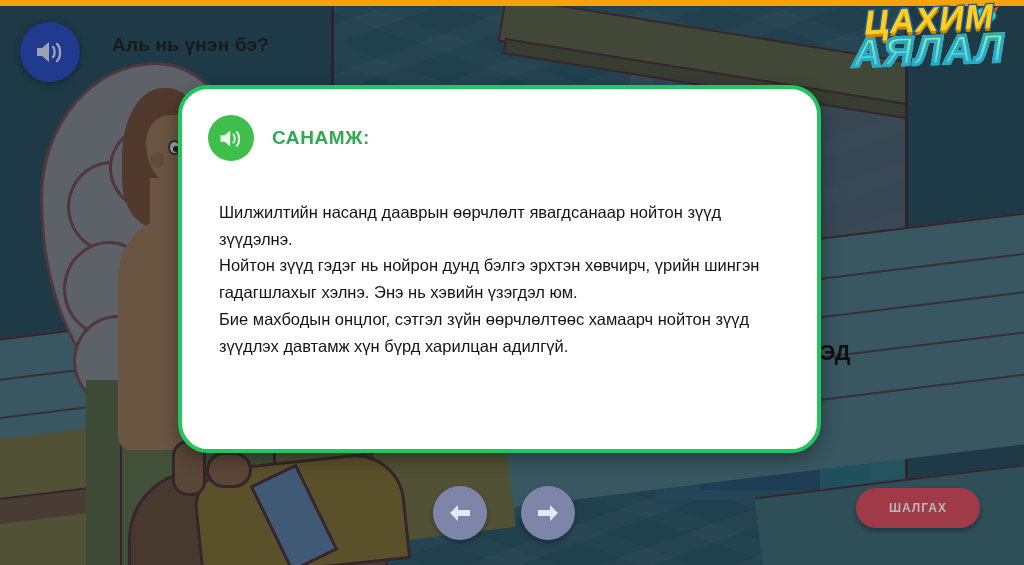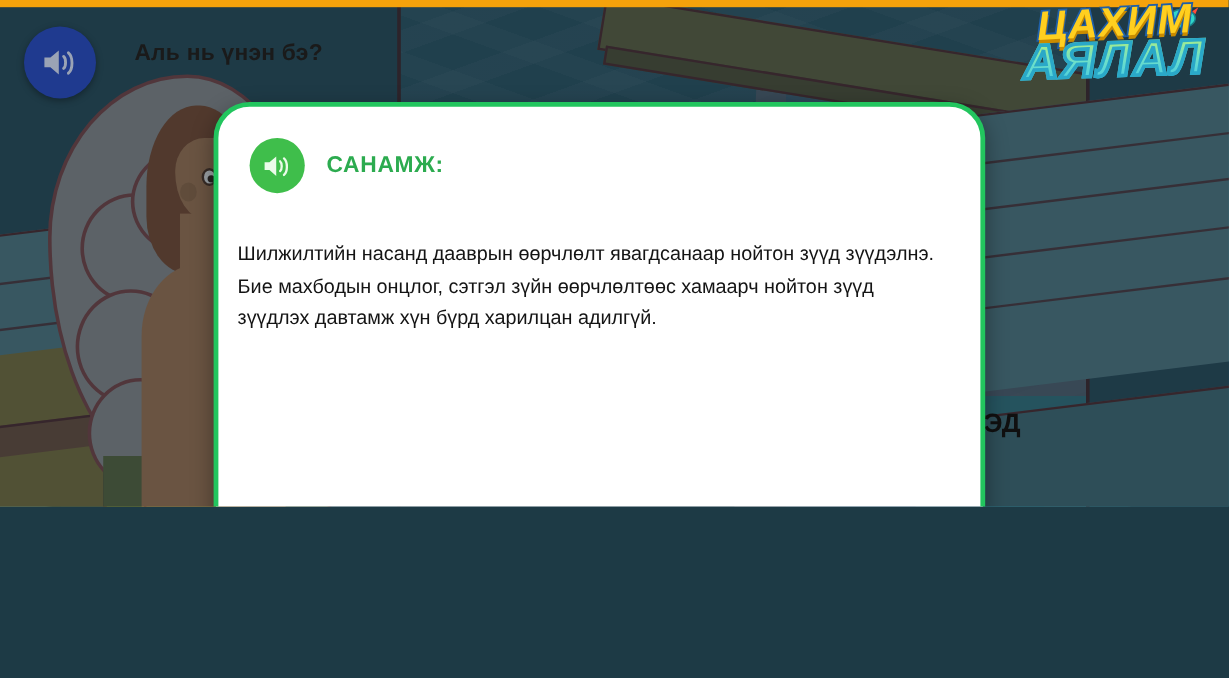--- a/index.html
+++ b/index.html
@@ -5,21 +5,21 @@
 <style>
   * { box-sizing: border-box; margin: 0; padding: 0; }
   html, body {
     width: 1024px; height: 565px;
     overflow: hidden;
     font-family: "Liberation Sans", sans-serif;
     background: #1d3a45;
   }
   #app {
     position: relative;
-    width: 1024px; height: 422px;
+    width: 1024px; height: 565px;
     overflow: hidden;
   }
 
   
   .scene { position: absolute; inset: 0; }
   .wall {
     position: absolute; inset: 0;
     background: #225160;
   }
   .wall-zig {
@@ -319,21 +319,21 @@
     display: flex; align-items: center; justify-content: center;
     cursor: pointer;
     flex: 0 0 auto;
   }
   .dlg-title {
     color: #2cab4f;
     font-size: 19px; font-weight: bold;
     letter-spacing: .6px;
   }
   .dialog-body {
-    padding: 38px 30px 0 16px;
+    padding: 38px 30px 0 37px;
     color: #141414;
     font-size: 16.5px;
     line-height: 1.62;
   }
   .dialog-body p { margin: 0; }
 
   
   .nav {
     position: absolute; top: 486px;
     width: 54px; height: 54px;
@@ -449,20 +449,21 @@
         <svg width="26" height="21" viewBox="0 0 32 26" aria-hidden="true">
           <path d="M3 9h5L15 3v20L8 17H3z" fill="#eafbe9"></path>
           <path d="M19 8c2.2 1.8 2.2 8.2 0 10" stroke="#eafbe9" stroke-width="2.4" fill="none" stroke-linecap="round"></path>
           <path d="M23 5c4 3.4 4 13.6 0 17" stroke="#eafbe9" stroke-width="2.4" fill="none" stroke-linecap="round"></path>
         </svg>
       </div>
       <div class="dlg-title">САНАМЖ:</div>
     </div>
     <div class="dialog-body">
       <p>Шилжилтийн насанд дааврын өөрчлөлт явагдсанаар нойтон зүүд зүүдэлнэ.</p>
+      <p>Нойтон зүүд гэдэг нь нойрон дунд бэлгэ эрхтэн хөвчирч, үрийн шингэн гадагшлахыг хэлнэ. Энэ нь хэвийн үзэгдэл юм.</p>
       <p>Бие махбодын онцлог, сэтгэл зүйн өөрчлөлтөөс хамаарч нойтон зүүд зүүдлэх давтамж хүн бүрд харилцан адилгүй.</p>
     </div>
   </div>
 
   <div class="nav nav-prev">
     <svg width="26" height="22" viewBox="0 0 26 22" aria-hidden="true">
       <path d="M11 3 L3 11 L11 19 L11 14 L23 14 L23 8 L11 8 Z" fill="#e4e8f5"></path>
     </svg>
   </div>
   <div class="nav nav-next">

